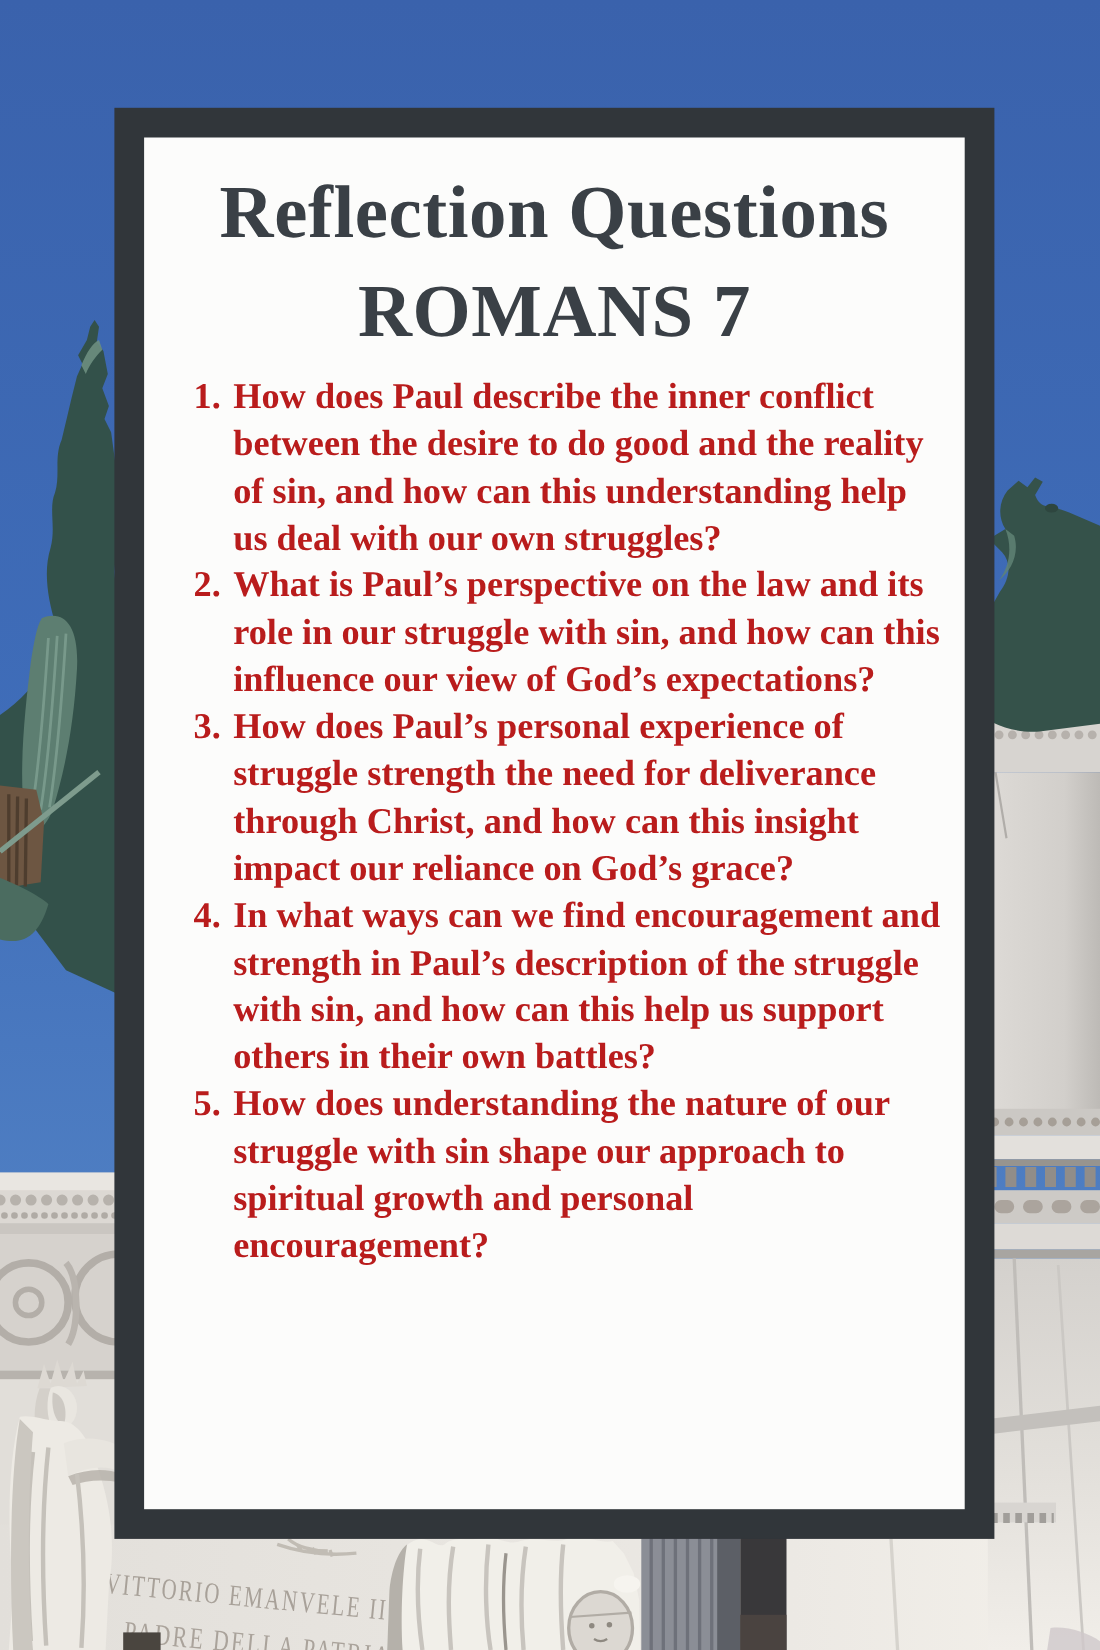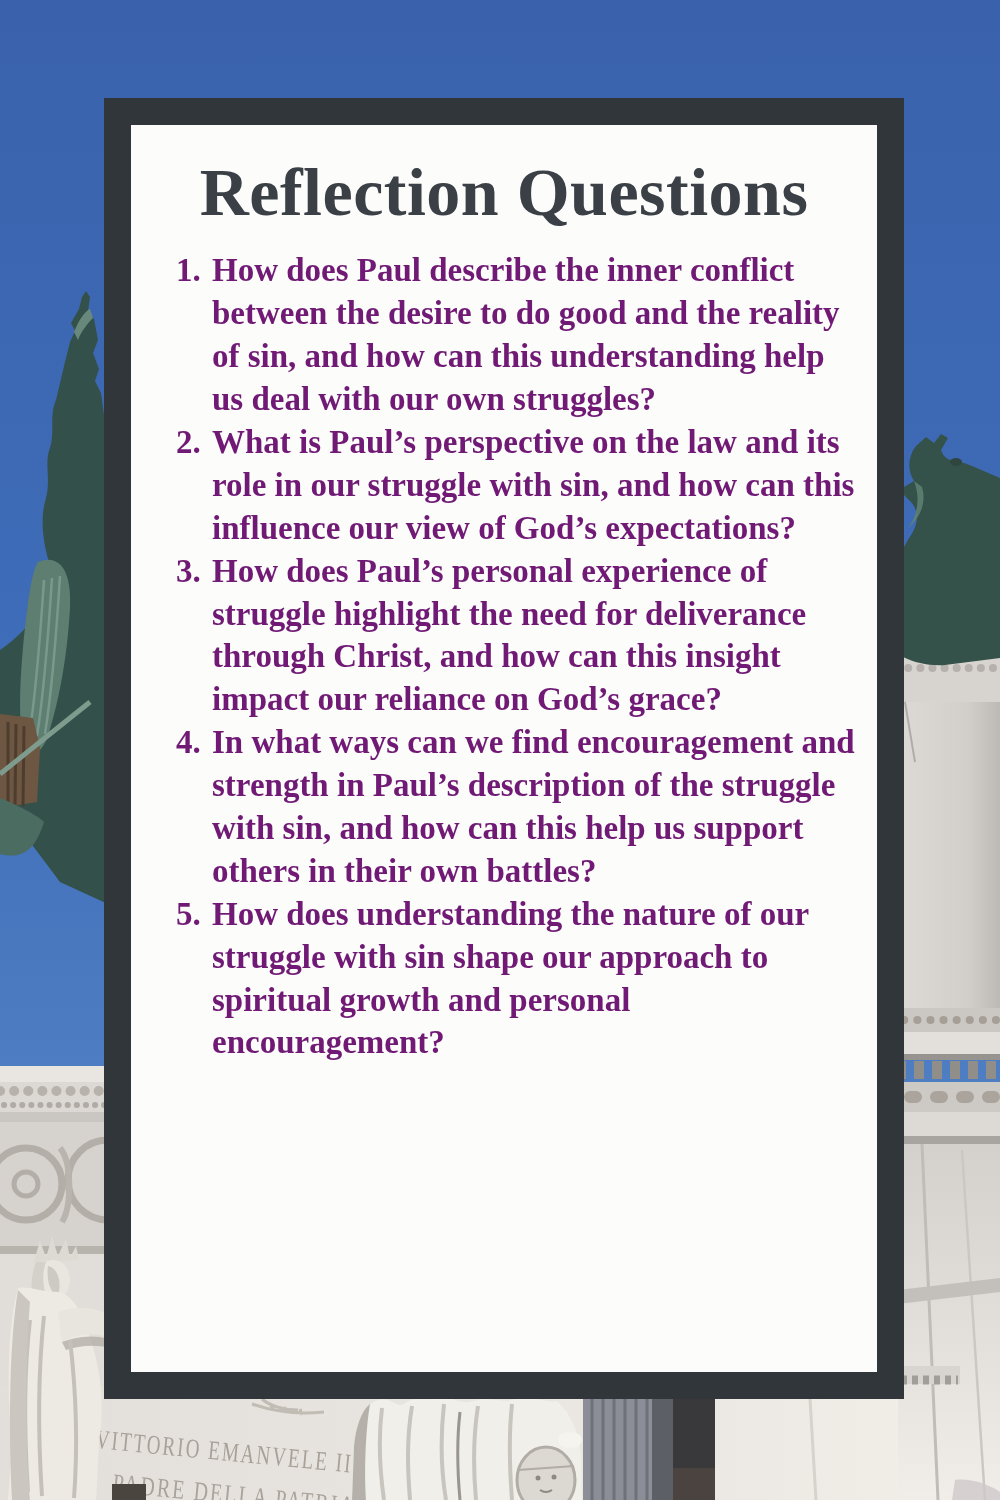--- a/index.html
+++ b/index.html
@@ -17,21 +17,21 @@
     padding:22px 0 0 0;overflow:hidden;
   }
   .title{
     margin:0;text-align:center;font-weight:bold;color:#3a4046;
     font-size:68px;line-height:1.33;letter-spacing:.5px;
   }
   .title .line{display:block;}
   ol.questions{
     margin:12px 0 0 0;padding:0 18px 0 78px;
     list-style:decimal outside;
-    font-size:33px;line-height:1.3;font-weight:bold;color:#701a75;
+    font-size:33px;line-height:1.3;font-weight:bold;color:#b91c1c;
   }
   ol.questions li{margin:0;padding-left:3px;}
   .insc{font-family:"Liberation Serif","DejaVu Serif",serif;}
 </style>
 </head>
 <body>
 
 <div class="stage">
 
   <svg class="bg-svg" viewBox="0 0 1000 1500" aria-hidden="true">
@@ -155,24 +155,25 @@
       <line x1="0" y1="774" x2="90" y2="702" stroke="#7e9b8d" stroke-width="5"></line>
       <path d="M0,798 C20,806 38,816 44,822 C36,848 24,860 0,854 Z" fill="#4b6c60"></path>
       <path d="M74,332 C79,320 84,312 90,309 L93,318 C87,324 81,332 78,340 Z" fill="#6d8e80" opacity="0.9"></path>
     </g>
   </svg>
 
   <div class="frame">
     <div class="card">
       <h1 class="title">
         <span class="line">Reflection Questions</span>
+        <span class="line">ROMANS 7</span>
       </h1>
       <ol class="questions">
         <li>How does Paul describe the inner conflict between the desire to do good and the reality of sin, and how can this understanding help us deal with our own struggles?</li>
         <li>What is Paul’s perspective on the law and its role in our struggle with sin, and how can this influence our view of God’s expectations?</li>
-        <li>How does Paul’s personal experience of struggle highlight the need for deliverance through Christ, and how can this insight impact our reliance on God’s grace?</li>
+        <li>How does Paul’s personal experience of struggle strength the need for deliverance through Christ, and how can this insight impact our reliance on God’s grace?</li>
         <li>In what ways can we find encouragement and strength in Paul’s description of the struggle with sin, and how can this help us support others in their own battles?</li>
         <li>How does understanding the nature of our struggle with sin shape our approach to spiritual growth and personal encouragement?</li>
       </ol>
     </div>
   </div>
 
 </div>
 
 </body></html>

